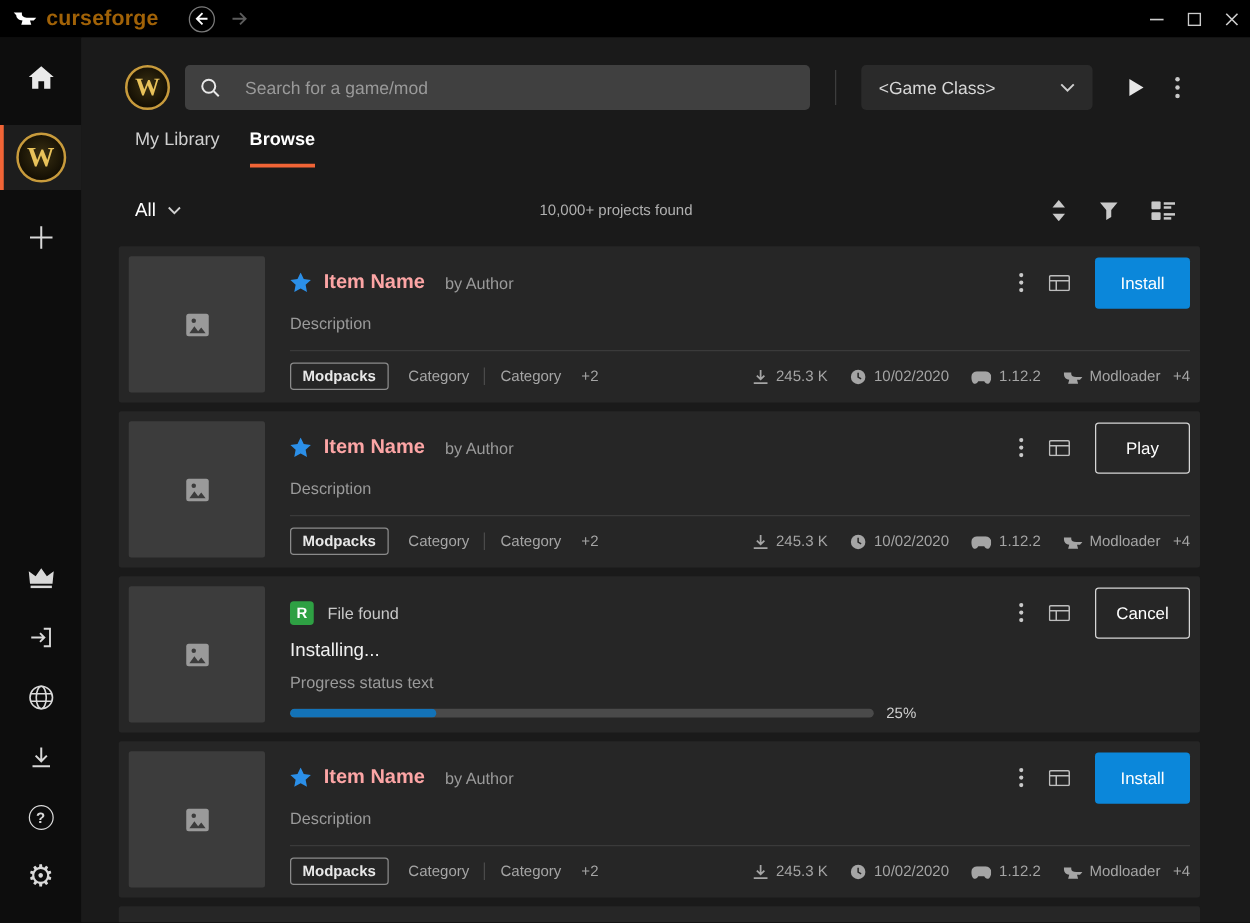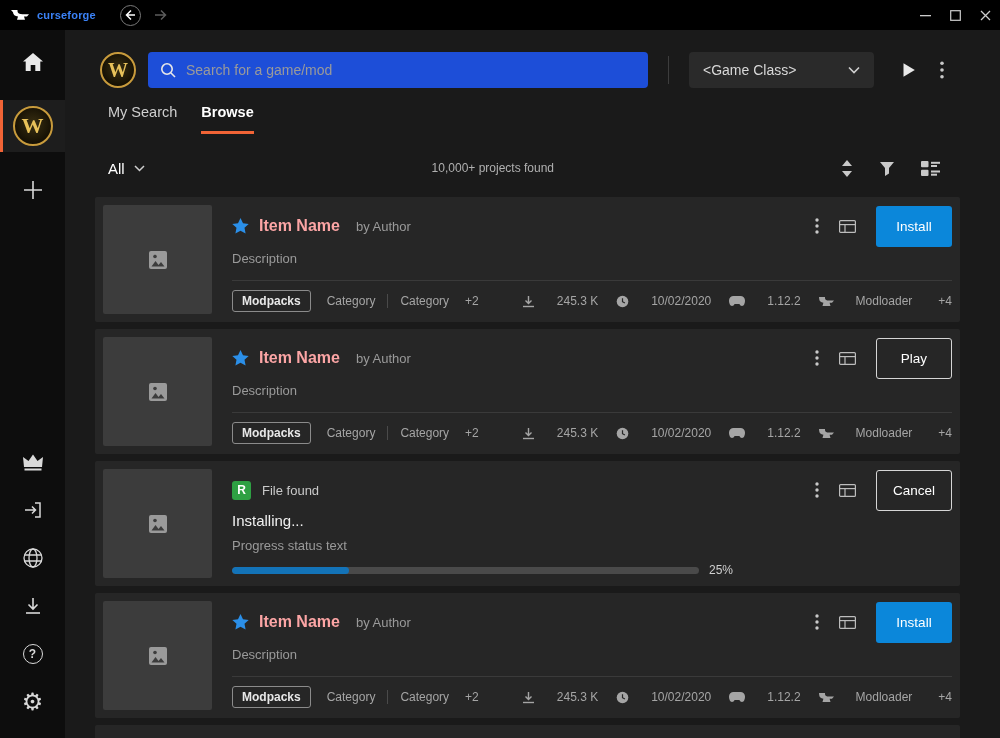--- a/index.html
+++ b/index.html
@@ -2,21 +2,21 @@
 <html><head>
 <meta charset="utf-8">
 <style>
   * { box-sizing: border-box; margin: 0; padding: 0; }
   html, body { width: 1000px; height: 738px; overflow: hidden; background: #000; font-family: "Liberation Sans", sans-serif; }
   .window { width: 1000px; height: 738px; display: flex; flex-direction: column; background: #191919; }
 
   
   .titlebar { flex: 0 0 30px; background: #000; display: flex; align-items: center; }
   .brand { display: flex; align-items: center; gap: 7px; padding: 0 10px 0 10px; }
-  .brand-name { color: #3b82f6; font-weight: bold; font-size: 11px; letter-spacing: .2px; }
+  .brand-name { color: #a16207; font-weight: bold; font-size: 17px; letter-spacing: .2px; }
   .nav-arrows { display: flex; align-items: center; gap: 12px; margin-left: 14px; }
   .nav-circle { width: 21px; height: 21px; border: 1px solid #7a7a7a; border-radius: 50%; display: flex; align-items: center; justify-content: center; }
   .titlebar-spacer { flex: 1; }
   .win-btn { width: 30px; height: 30px; display: flex; align-items: center; justify-content: center; }
 
   
   .app-body { flex: 1; display: flex; min-height: 0; }
 
   
   .sidebar { flex: 0 0 65px; background: #0d0d0d; display: flex; flex-direction: column; align-items: stretch; padding-top: 8px; }
@@ -30,21 +30,21 @@
   .wow-logo.big { width: 40px; height: 40px; font-size: 22px; }
   .wow-logo.small { width: 36px; height: 36px; font-size: 20px; }
   .gear-glyph { font-size: 24px; color: #d9d9d9; line-height: 1; }
   .help-circle { width: 20px; height: 20px; border: 1.5px solid #d9d9d9; border-radius: 50%; display: flex; align-items: center; justify-content: center; font-size: 12px; font-weight: bold; color: #d9d9d9; }
 
   
   .main { flex: 1; display: flex; flex-direction: column; background: #1a1a1a; min-width: 0; }
 
   
   .topbar { display: flex; align-items: center; padding: 22px 0 0 35px; height: 58px; flex: 0 0 58px; }
-  .searchbox { margin-left: 12px; width: 500px; height: 36px; background: #1d4ed8; border-radius: 4px; display: flex; align-items: center; padding: 0 12px; gap: 10px; }
+  .searchbox { margin-left: 12px; width: 500px; height: 36px; background: #404040; border-radius: 4px; display: flex; align-items: center; padding: 0 12px; gap: 20px; }
   .searchbox input { flex: 1; background: transparent; border: none; outline: none; color: #e0e0e0; font-size: 14px; font-family: "Liberation Sans", sans-serif; }
   .searchbox input::placeholder { color: #9a9a9a; }
   .v-divider { width: 1px; height: 28px; background: #3d3d3d; margin: 0 20px; }
   .gameclass-dd { width: 185px; height: 36px; background: #2a2a2a; border-radius: 4px; display: flex; align-items: center; padding: 0 14px; color: #d8d8d8; font-size: 14px; cursor: pointer; }
   .gameclass-dd .chev { margin-left: auto; display: flex; }
   .icon-btn { display: flex; align-items: center; justify-content: center; cursor: pointer; }
   .topbar .play-btn { margin-left: 28px; }
   .topbar .kebab { margin-left: 24px; }
 
   
@@ -72,21 +72,21 @@
   .btn { height: 41px; min-width: 76px; padding: 0 16px; border-radius: 3px; font-size: 13.5px; font-family: "Liberation Sans", sans-serif; display: flex; align-items: center; justify-content: center; cursor: pointer; border: none; }
   .btn-primary { background: #0b87da; color: #fff; }
   .btn-outline { background: transparent; border: 1px solid #d6d6d6; color: #fff; }
   .card-desc { color: #9a9a9a; font-size: 13px; margin-top: 8px; }
   .card-footer { margin-top: auto; border-top: 1px solid #3a3a3a; padding-top: 9px; display: flex; align-items: center; color: #a5a5a5; font-size: 12px; }
   .badge { border: 1px solid #8b8b8b; border-radius: 3px; padding: 3px 9px; color: #e8e8e8; font-weight: bold; margin-right: 16px; }
   .cat { margin-right: 12px; }
   .cat-div { width: 1px; height: 14px; background: #4a4a4a; margin-right: 12px; }
   .more { margin-left: 4px; color: #a5a5a5; }
   .stats { margin-left: auto; display: flex; align-items: center; }
-  .stat { display: flex; align-items: center; gap: 22px; margin-left: 18px; }
+  .stat { display: flex; align-items: flex-end; gap: 6px; margin-left: 18px; }
 
   
   .file-row { display: flex; align-items: center; height: 34px; }
   .file-badge { width: 19px; height: 19px; border-radius: 3px; background: #2ea043; color: #fff; font-size: 12px; font-weight: bold; display: flex; align-items: center; justify-content: center; }
   .file-name { color: #c9c9c9; font-size: 13px; margin-left: 11px; }
   .installing-title { color: #f0f0f0; font-size: 15px; margin-top: 5px; }
   .progress-status { color: #9a9a9a; font-size: 13px; margin-top: 9px; }
   .progress-row { display: flex; align-items: center; margin-top: 10px; gap: 10px; }
   .progress-track { width: 467px; height: 7px; border-radius: 4px; background: #4a4a4a; overflow: hidden; }
   .progress-fill { height: 100%; background: #1373b8; border-radius: 4px; }
@@ -230,21 +230,21 @@
         <span class="icon-btn kebab">
           <svg width="4" height="18" viewBox="0 0 4 18" fill="#c9c9c9">
               <circle cx="2" cy="2.3" r="1.8"></circle>
               <circle cx="2" cy="9" r="1.8"></circle>
               <circle cx="2" cy="15.7" r="1.8"></circle>
             </svg>
         </span>
       </div>
 
       <div class="tabs">
-        <div class="tab">My Search</div>
+        <div class="tab">My Library</div>
         <div class="tab active">Browse</div>
       </div>
 
       <div class="filter-row">
         <div class="all-dd">
           <span>All</span>
           <span style="display:flex">
             <svg width="11" height="7" viewBox="0 0 11 7">
                 <path d="M1 1l4.5 4.5L10 1" fill="none" stroke="#cfcfcf" stroke-width="1.5"></path>
               </svg>

